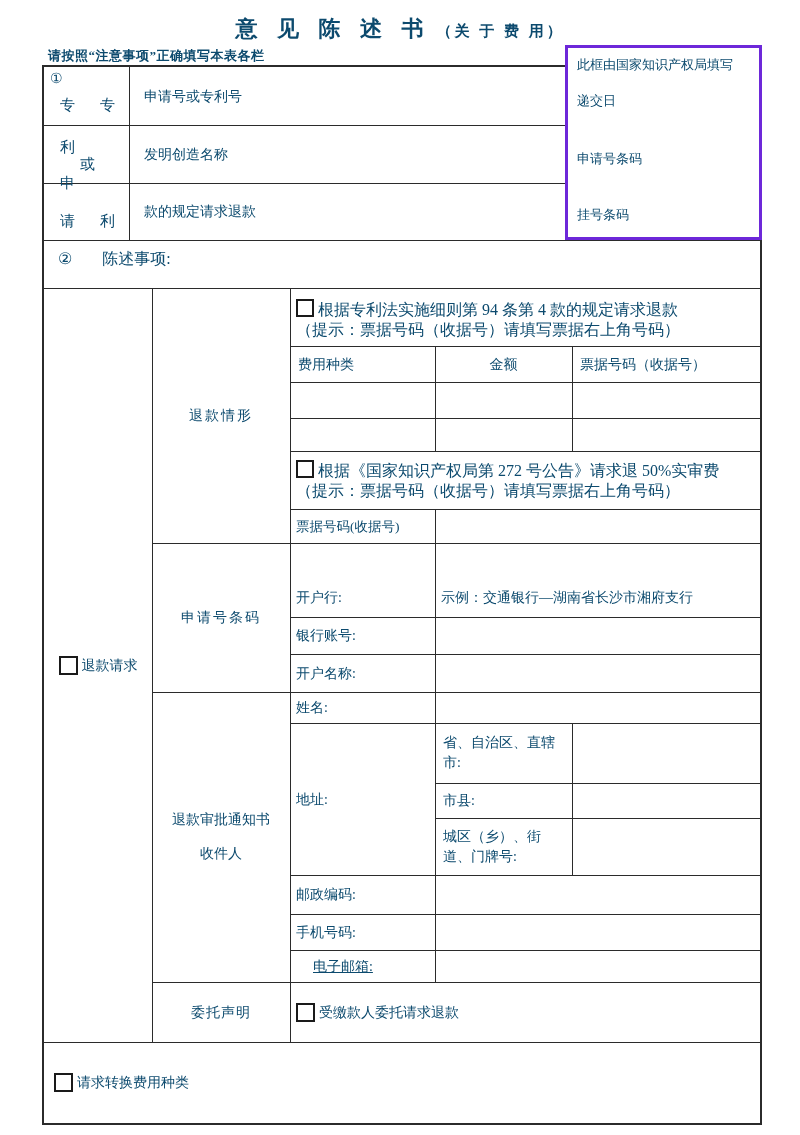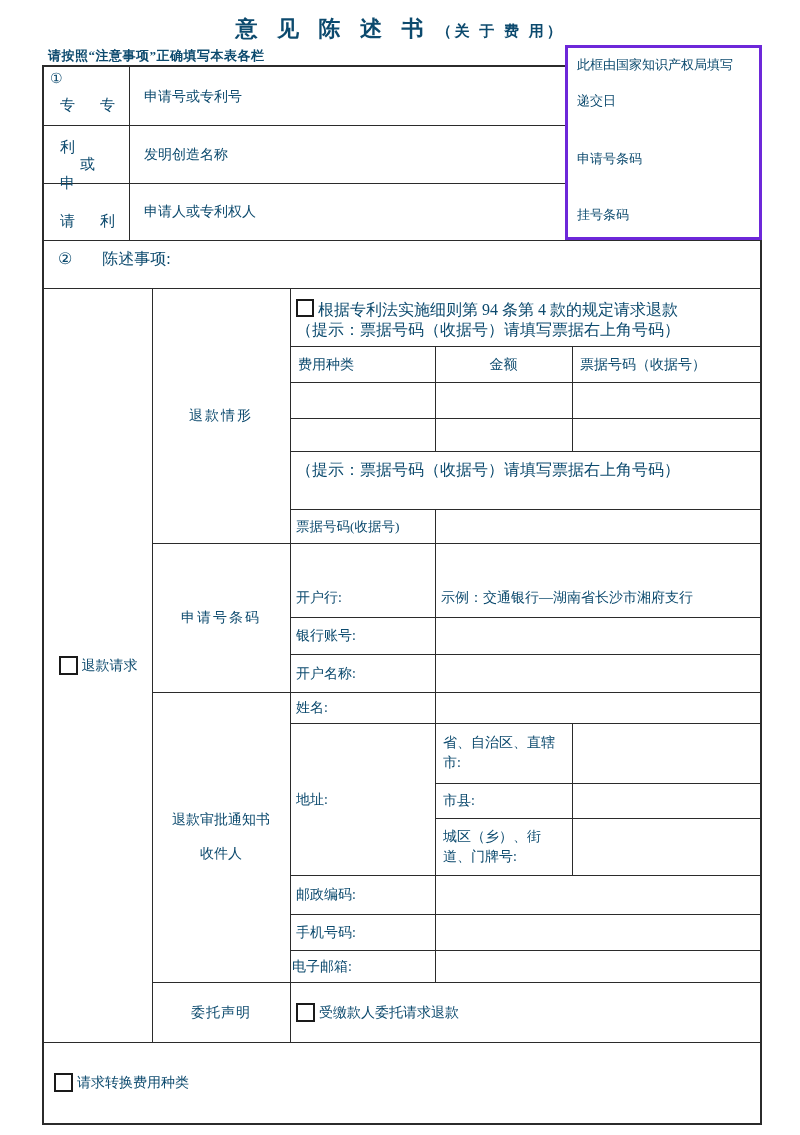--- a/index.html
+++ b/index.html
@@ -82,21 +82,21 @@
       <span class="vchar" style="left:16px;top:71px;">利</span>
       <span class="vchar" style="left:16px;top:107px;">申</span>
       <span class="vchar" style="left:16px;top:145px;">请</span>
       <span class="vchar" style="left:56px;top:29px;">专</span>
       <span class="vchar" style="left:36px;top:88px;">或</span>
       <span class="vchar" style="left:56px;top:145px;">利</span>
     </div>
 
     <div class="cell" style="left:87px;top:58px;width:436px;height:58px;padding-left:13px;">发明创造名称</div>
     <div class="cell" style="left:87px;top:0;width:436px;height:58px;padding-left:13px;">申请号或专利号</div>
-    <div class="cell" style="left:87px;top:116px;width:436px;height:57px;padding-left:13px;">申请人或专利权人</div>
+    <div class="cell" style="left:87px;top:116px;width:436px;height:57px;padding-left:13px;">款的规定请求退款</div>
     <div class="fill" style="left:200px;top:2px;width:320px;height:54px;"></div>
     <div class="fill" style="left:200px;top:60px;width:320px;height:54px;"></div>
     <div class="fill" style="left:200px;top:118px;width:320px;height:53px;"></div>
 
     <div class="topcell" style="left:0;top:173px;width:716px;height:48px;padding:9px 0 0 14px;">
       <span>②</span>
       <span style="margin-left:26px;">陈述事项:</span>
     </div>
     <div class="fill" style="left:110px;top:175px;width:600px;height:44px;"></div>
 
@@ -123,20 +123,21 @@
     <div class="cell" style="left:528px;top:279px;width:188px;height:36px;padding-left:8px;">票据号码（收据号）</div>
 
     <div class="fill" style="left:246px;top:315px;width:145px;height:36px;"></div>
     <div class="fill" style="left:391px;top:315px;width:137px;height:36px;"></div>
     <div class="fill" style="left:528px;top:315px;width:188px;height:36px;"></div>
     <div class="fill" style="left:246px;top:351px;width:145px;height:33px;"></div>
     <div class="fill" style="left:391px;top:351px;width:137px;height:33px;"></div>
     <div class="fill" style="left:528px;top:351px;width:188px;height:33px;"></div>
 
     <div class="topcell" style="left:246px;top:384px;width:470px;height:58px;padding:9px 0 0 6px;">
+      <div style="white-space:nowrap;"><span class="cb"></span><span>根据《国家知识产权局第 272 号公告》请求退 50%实审费</span></div>
       <div>（提示：票据号码（收据号）请填写票据右上角号码）</div>
     </div>
 
     <div class="cell" style="left:246px;top:442px;width:145px;height:34px;padding-left:6px;font-size:13.5px;white-space:nowrap;">票据号码(收据号)</div>
     <div class="fill" style="left:391px;top:442px;width:325px;height:34px;"></div>
 
     <div class="cell" style="left:246px;top:476px;width:145px;height:74px;align-items:flex-end;padding:0 0 10px 6px;">开户行:</div>
     <div class="cell" style="left:383px;top:476px;width:325px;height:74px;align-items:flex-end;padding:0 0 10px 14px;">示例：交通银行—湖南省长沙市湘府支行</div>
     <div class="cell" style="left:246px;top:550px;width:145px;height:37px;padding-left:6px;">银行账号:</div>
     <div class="fill" style="left:391px;top:550px;width:325px;height:37px;"></div>
@@ -151,21 +152,21 @@
     <div class="fill" style="left:528px;top:656px;width:188px;height:60px;"></div>
     <div class="cell" style="left:391px;top:716px;width:137px;height:35px;padding-left:8px;">市县:</div>
     <div class="fill" style="left:528px;top:716px;width:188px;height:35px;"></div>
     <div class="cell" style="left:391px;top:751px;width:137px;height:57px;padding:0 6px 0 8px;line-height:20px;">城区（乡）、街道、门牌号:</div>
     <div class="fill" style="left:528px;top:751px;width:188px;height:57px;"></div>
 
     <div class="cell" style="left:246px;top:808px;width:145px;height:39px;padding-left:6px;">邮政编码:</div>
     <div class="fill" style="left:391px;top:808px;width:325px;height:39px;"></div>
     <div class="cell" style="left:246px;top:847px;width:145px;height:36px;padding-left:6px;">手机号码:</div>
     <div class="fill" style="left:391px;top:847px;width:325px;height:36px;"></div>
-    <div class="cell" style="left:246px;top:883px;width:145px;height:32px;padding-left:2px;">电子邮箱:</div>
+    <div class="cell" style="left:246px;top:883px;width:145px;height:32px;padding-left:23px;text-decoration:underline;">电子邮箱:</div>
     <div class="fill" style="left:391px;top:883px;width:325px;height:32px;"></div>
 
     <div class="cell" style="left:246px;top:915px;width:470px;height:60px;padding-left:6px;">
       <span class="cb big"></span>
       <span>受缴款人委托请求退款</span>
     </div>
 
     <div class="cell" style="left:0;top:975px;width:716px;height:81px;padding-left:10px;">
       <span class="cb big"></span>
       <span>请求转换费用种类</span>

